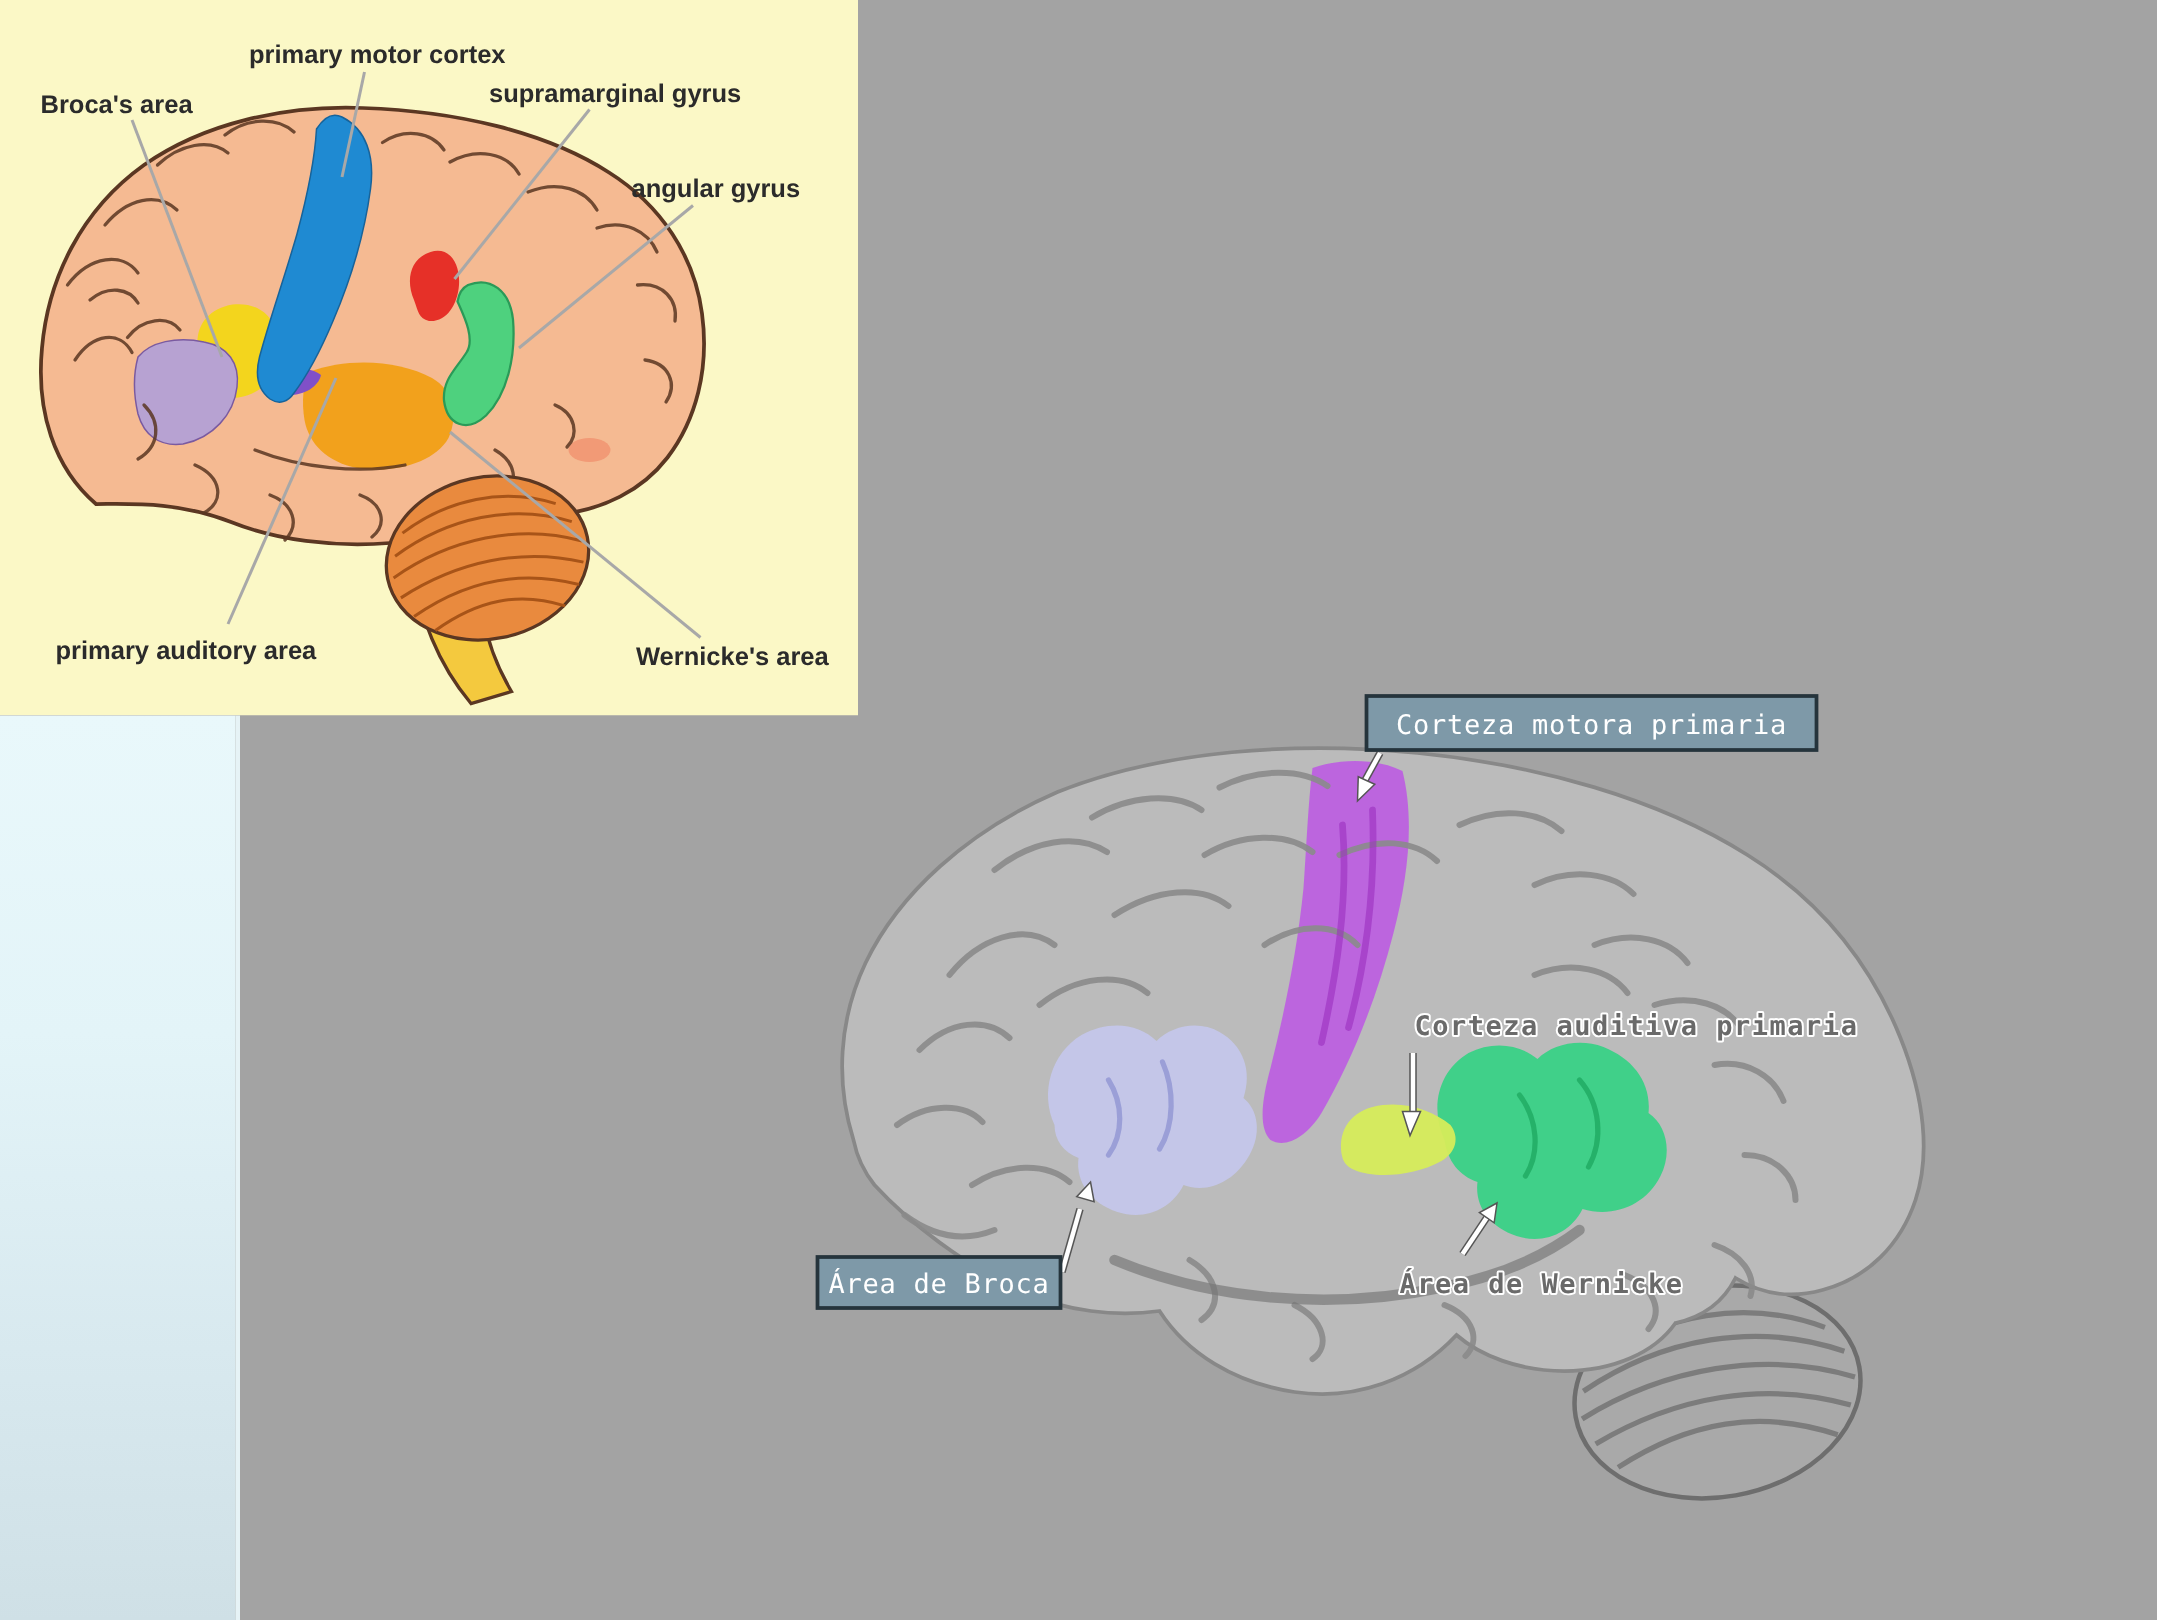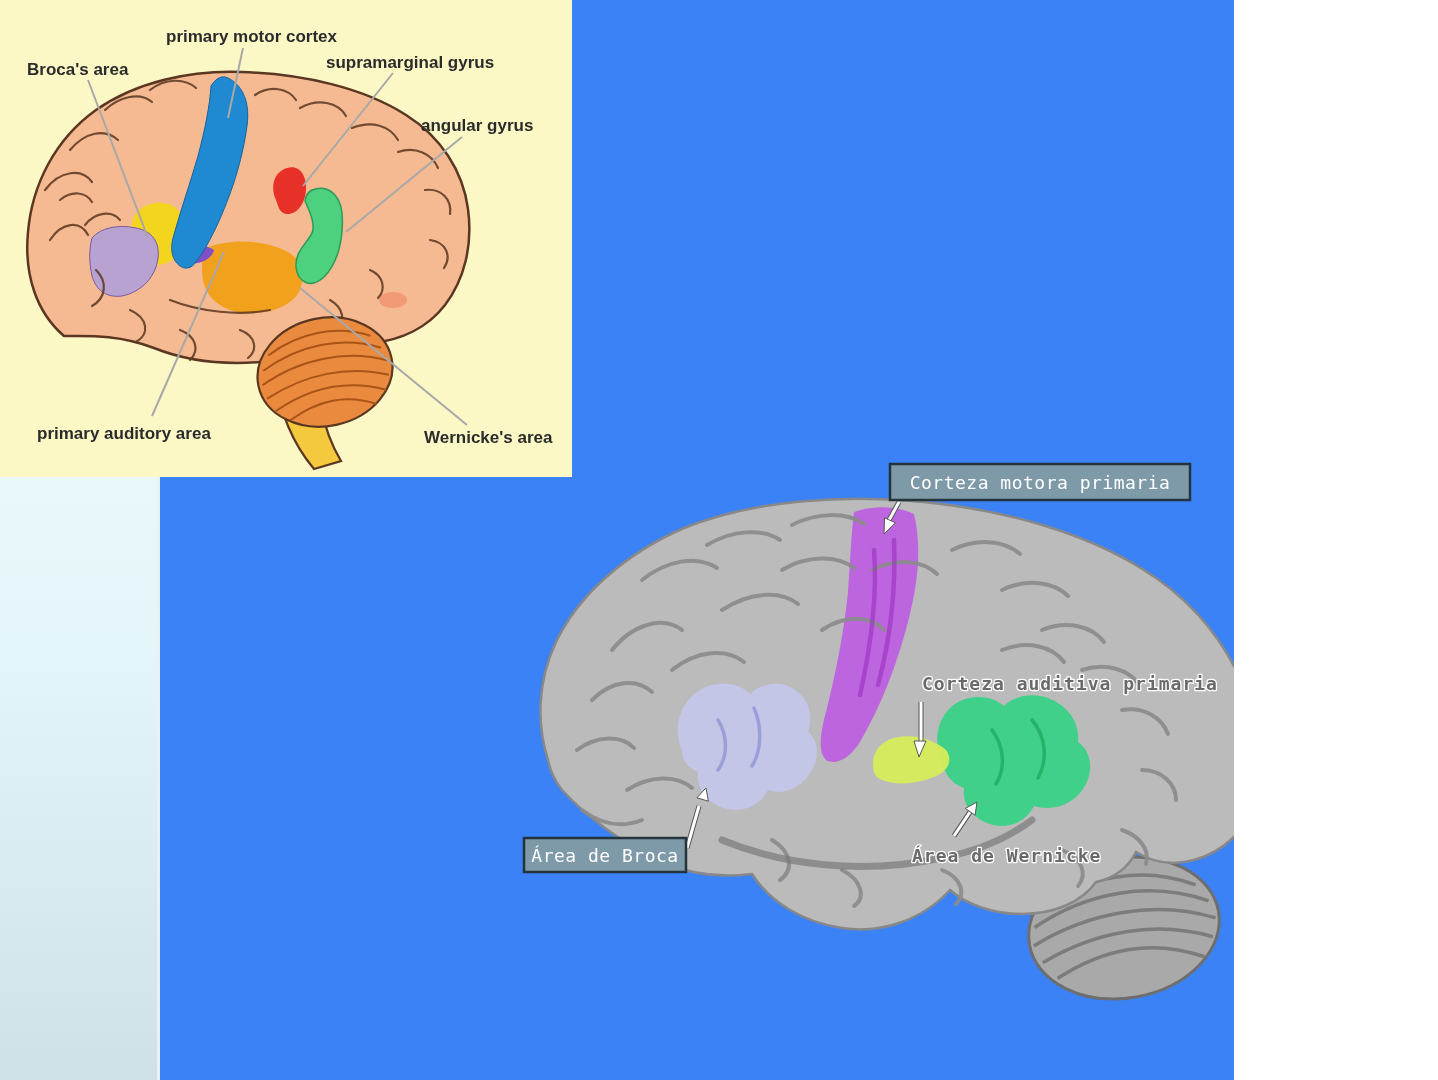--- a/index.html
+++ b/index.html
@@ -1,32 +1,32 @@
 <!DOCTYPE html>
 <html><head>
 <meta charset="utf-8">
 <style>
   html,body{margin:0;padding:0;background:#ffffff;}
   .slide{
     position:relative;
-    width:1234px;height:1080px;
-    background:#3b82f6;
+    width:1438px;height:1080px;
+    background:#a3a3a3;
     overflow:hidden;
     font-family:"Liberation Sans", sans-serif;
   }
   .en-figure{
     position:absolute;left:0;top:0;width:572px;height:477px;
   }
   .left-strip{
     position:absolute;left:0;top:477px;width:157px;height:603px;
     background:linear-gradient(to bottom,#e9f8fb 0%,#e3f4f8 35%,#d8e9ef 70%,#cfe0e6 100%);
     border-right:3px solid #e6f3f6;
   }
   .es-figure{
-    position:absolute;left:522px;top:450px;width:760px;height:560px;
+    position:absolute;left:543px;top:450px;width:760px;height:560px;
   }
   svg{display:block;}
   .en-label{
     font-family:"Liberation Sans", sans-serif;
     font-size:17px;font-weight:600;fill:#2b2b2b;
   }
   .es-box-label{
     font-family:"DejaVu Sans Mono", monospace;
     font-size:18px;fill:#ffffff;letter-spacing:0.5px;
   }

